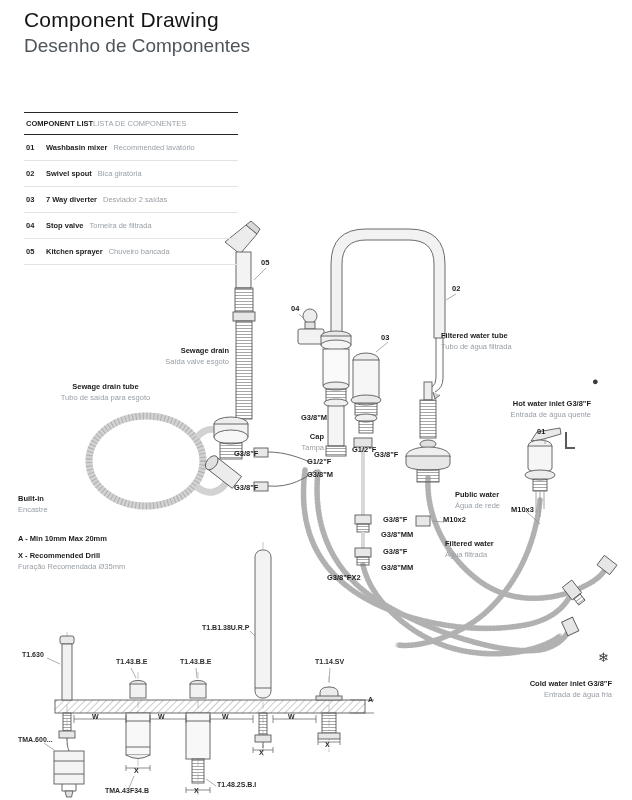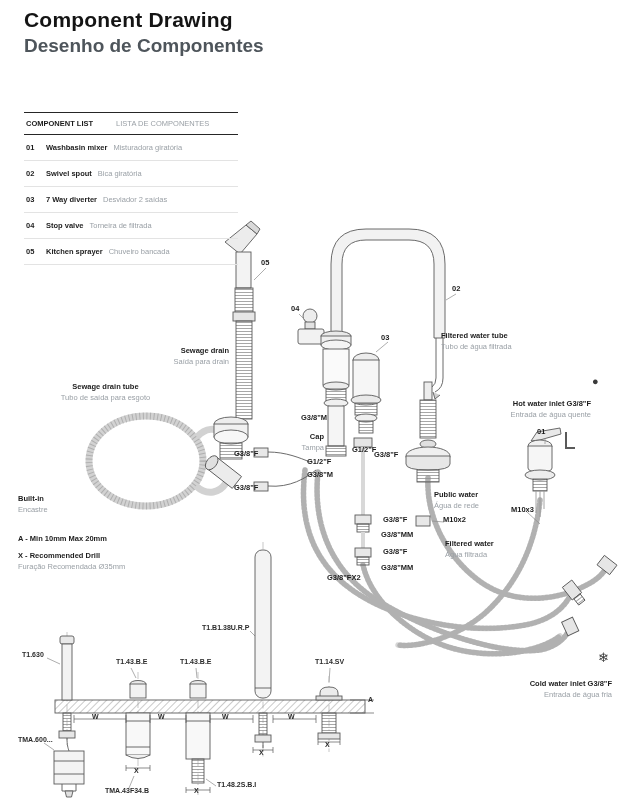--- a/index.html
+++ b/index.html
@@ -2,25 +2,25 @@
 <html><head>
 <meta charset="utf-8">
 <style>
   *{margin:0;padding:0;box-sizing:border-box}
   html,body{background:#ffffff}
   body{width:632px;height:800px;font-family:"Liberation Sans",sans-serif;color:#1c1c1c;position:relative}
   .page{position:relative;width:632px;height:800px;overflow:hidden;background:#fff}
   .art{position:absolute;left:0;top:0}
 
   .hdr{position:absolute;left:24px;top:8px}
-  .hdr h1{font-size:21px;font-weight:700;color:#141414;letter-spacing:.2px}
-  .hdr h2{font-size:19px;font-weight:700;color:#4e555b;margin-top:3px}
+  .hdr h1{font-size:21px;font-weight:400;color:#141414;letter-spacing:.2px}
+  .hdr h2{font-size:19px;font-weight:400;color:#4e555b;margin-top:3px}
 
   .complist{position:absolute;left:24px;top:112px;width:214px;font-size:7.5px;line-height:1.2}
-  .cl-head{border-top:1.3px solid #262626;border-bottom:1.3px solid #262626;padding:6px 2px;display:flex;gap:23px;align-items:baseline}
+  .cl-head{border-top:1.3px solid #262626;border-bottom:1.3px solid #262626;padding:6px 2px;display:flex;gap:0;align-items:baseline}
   .cl-row{border-bottom:1px solid #e3e3e3;padding:8px 2px;display:flex;gap:6px;align-items:baseline}
   .cl-row .num{width:14px;flex:none}
 
   .b{font-weight:700;color:#1c1c1c}
   .g{color:#9aa0a6;font-weight:400}
 
   .lbl{position:absolute;font-size:7.5px;line-height:1.4;color:#1c1c1c;white-space:nowrap}
   .bold{font-weight:700}
   .two span{display:block}
   .ra{text-align:right}
@@ -252,21 +252,21 @@
   </header>
 
   <section class="complist">
     <div class="cl-head">
       <span class="b">COMPONENT LIST</span>
       <span class="g">LISTA DE COMPONENTES</span>
     </div>
     <div class="cl-row">
       <span class="num b">01</span>
       <span class="b">Washbasin mixer</span>
-      <span class="g">Misturadora giratória</span>
+      <span class="g">Recommended lavatório</span>
     </div>
     <div class="cl-row">
       <span class="num b">02</span>
       <span class="b">Swivel spout</span>
       <span class="g">Bica giratória</span>
     </div>
     <div class="cl-row">
       <span class="num b">03</span>
       <span class="b">7 Way diverter</span>
       <span class="g">Desviador 2 saídas</span>
@@ -303,31 +303,31 @@
   <div class="lbl bold" style="left:327px;top:573px">G3/8"FX2</div>
   <div class="lbl bold" style="left:443px;top:515px">M10x2</div>
   <div class="lbl bold" style="left:511px;top:505px">M10x3</div>
 
   <div class="lbl two" style="left:441px;top:331px">
     <span class="b">Filtered water tube</span>
     <span class="g">Tubo de água filtrada</span>
   </div>
   <div class="lbl two ra" style="right:403px;top:346px">
     <span class="b">Sewage drain</span>
-    <span class="g">Saída para drain</span>
+    <span class="g">Saída valve esgoto</span>
   </div>
   <div class="lbl two ctr" style="left:28px;top:382px;width:155px">
     <span class="b">Sewage drain tube</span>
     <span class="g">Tubo de saída para esgoto</span>
   </div>
   <div class="lbl two ra" style="right:41px;top:399px">
     <span class="b">Hot water inlet G3/8"F</span>
     <span class="g">Entrada de água quente</span>
   </div>
-  <div class="lbl two" style="left:434px;top:490px">
+  <div class="lbl two" style="left:455px;top:490px">
     <span class="b">Public water</span>
     <span class="g">Água de rede</span>
   </div>
   <div class="lbl two" style="left:445px;top:539px">
     <span class="b">Filtered water</span>
     <span class="g">Água filtrada</span>
   </div>
   <div class="lbl two ra" style="right:308px;top:432px">
     <span class="b">Cap</span>
     <span class="g">Tampa</span>

